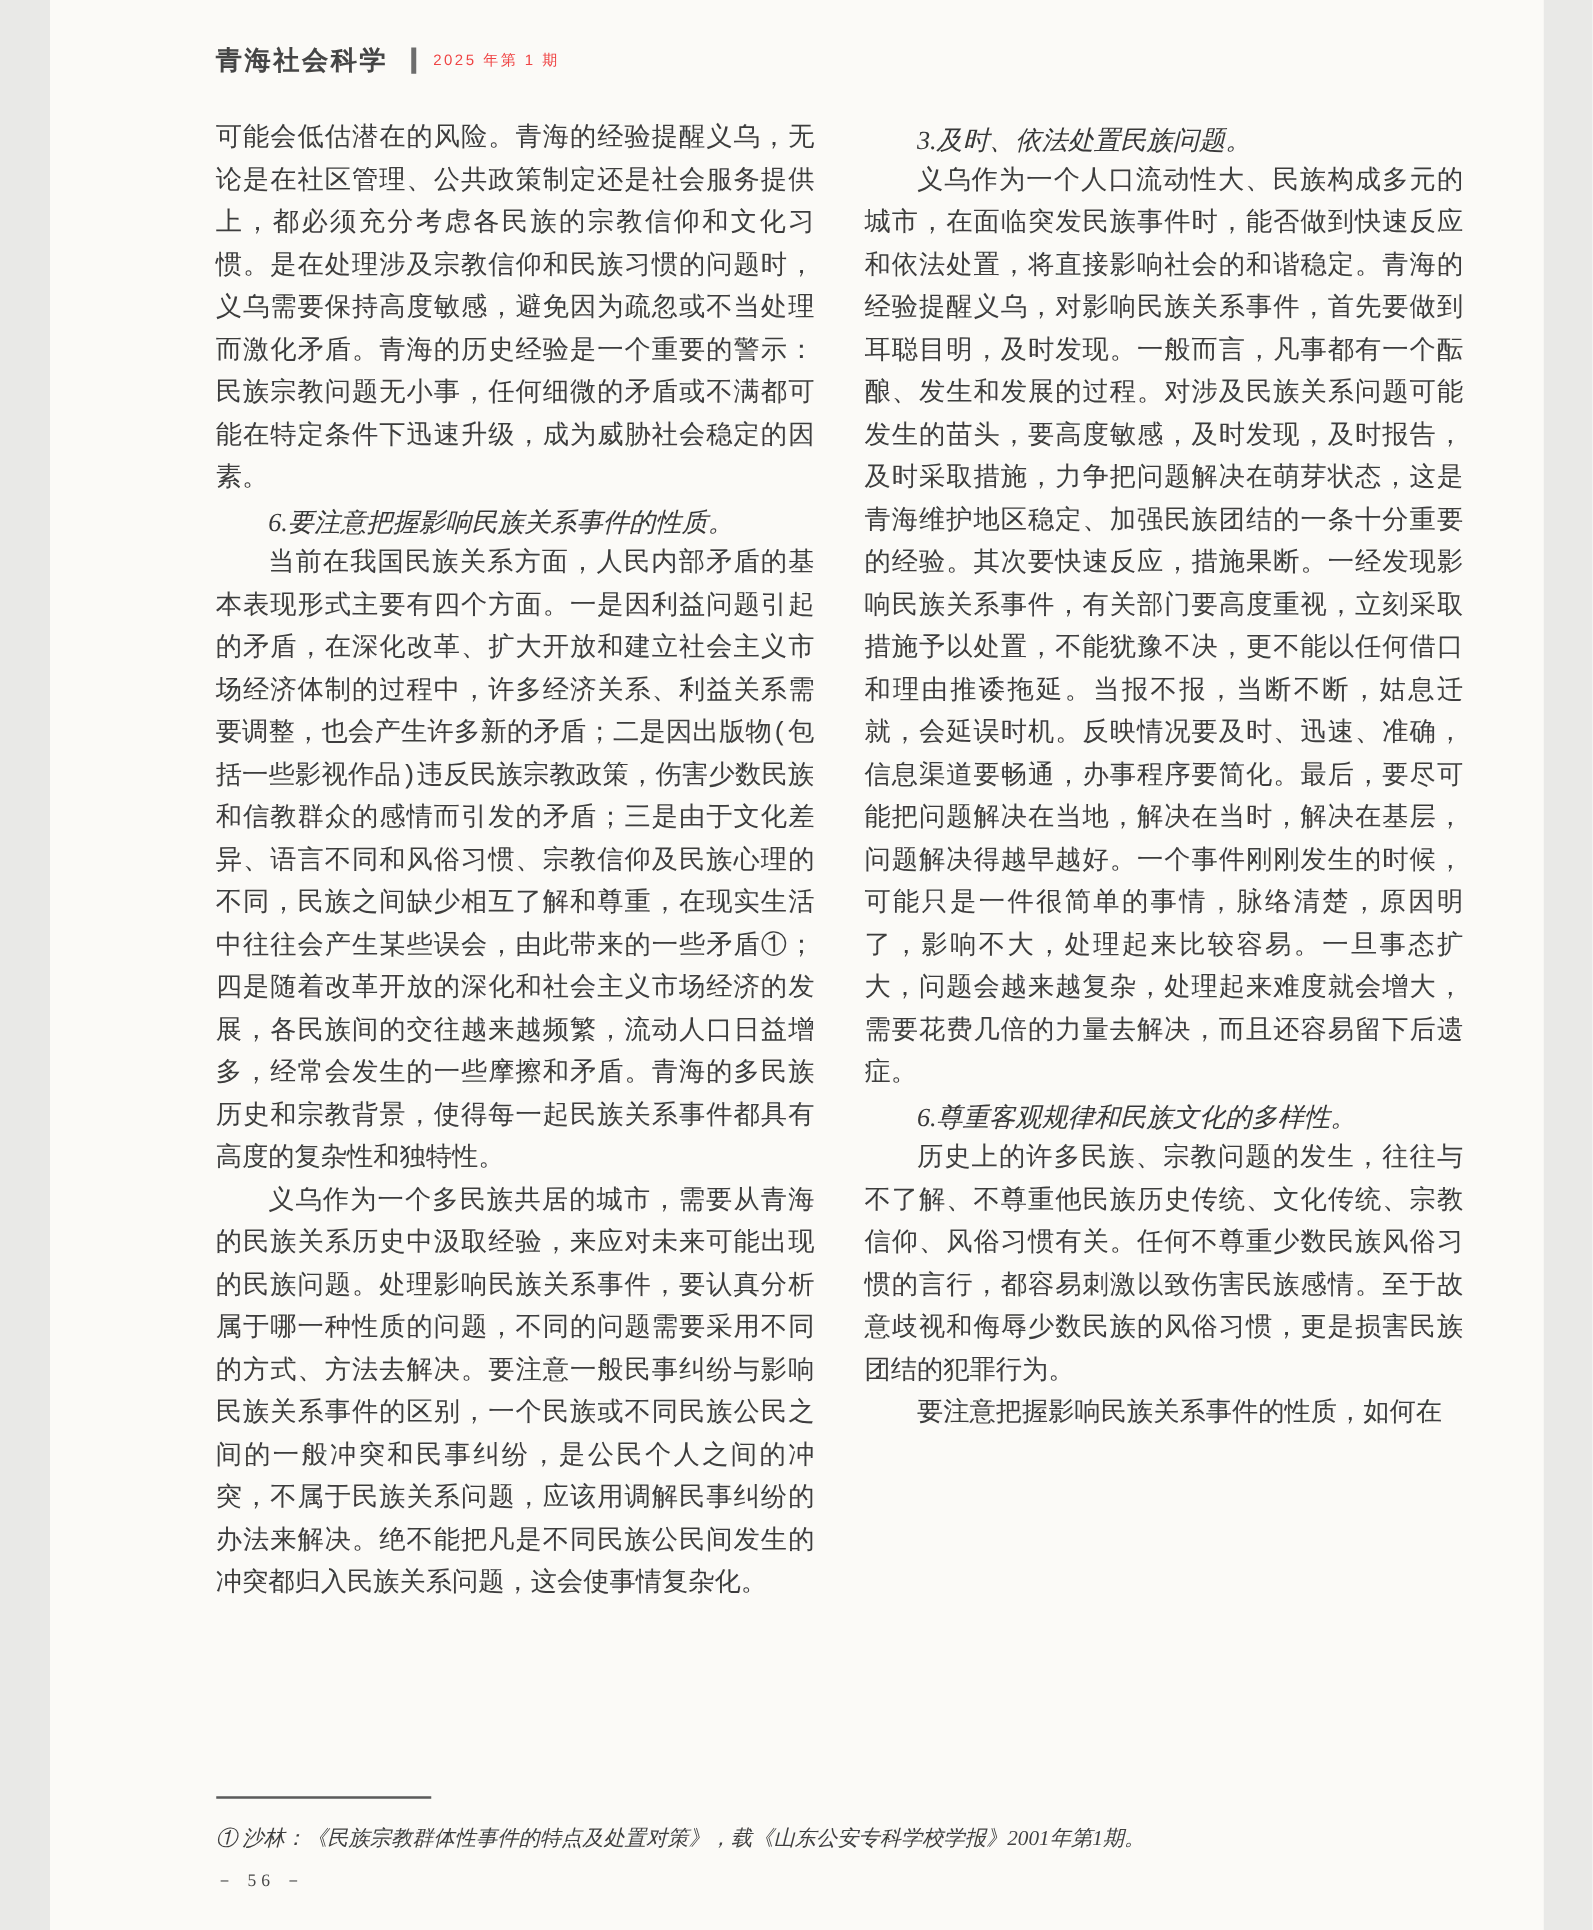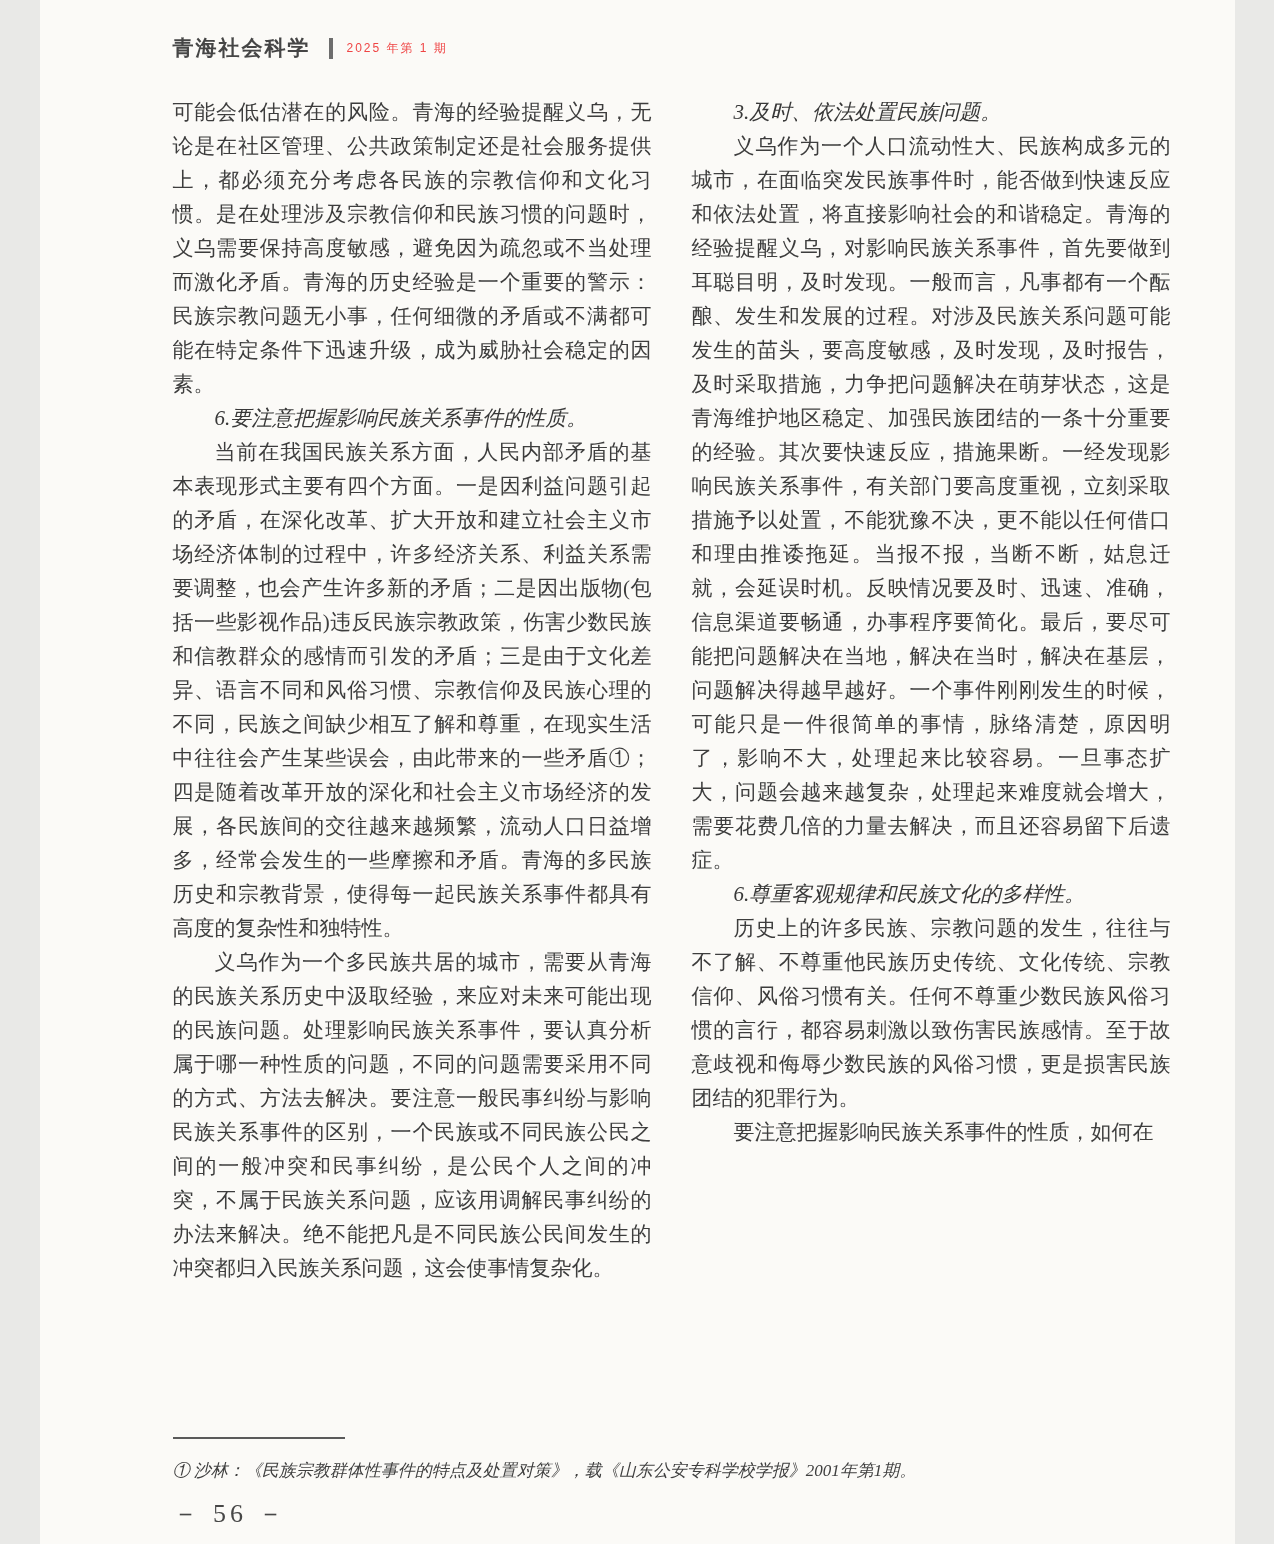--- a/index.html
+++ b/index.html
@@ -53,21 +53,21 @@
   }
   .col{
     width:479px;
     font-size:21px;
     line-height:34px;
     text-align:justify;
     text-justify:inter-ideograph;
     color:#3d3d3d;
   }
   .col p{margin:0;}
-  .para{text-indent:2em;}
+  .para{text-indent:2em;font-family:Liberation Mono, monospace;}
   .para.noindent{text-indent:0;}
   .heading{
     text-indent:2em;
     font-style:italic;
     color:#383838;
   }
   
   .footnote-divider{
     position:absolute;
     left:133px;
@@ -84,21 +84,21 @@
     font-size:17px;
     line-height:26px;
     color:#3f3f3f;
     font-style:italic;
   }
   
   .page-number{
     position:absolute;
     left:133px;
     top:1496px;
-    font-size:26px;
+    font-size:14px;
     color:#474747;
     letter-spacing:4px;
   }
 </style>
 </head>
 <body>
 
 <div class="page">
 
   <div class="header">

